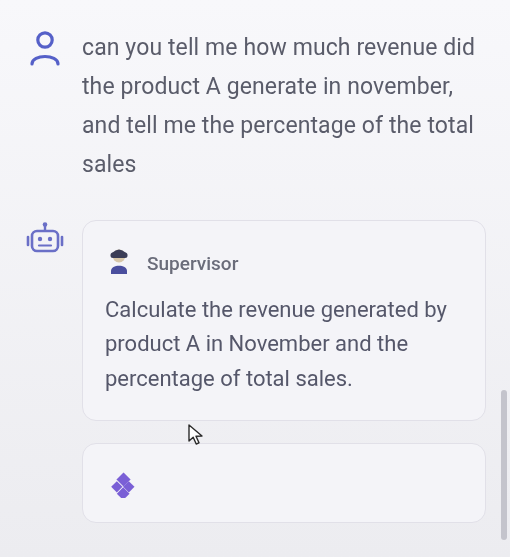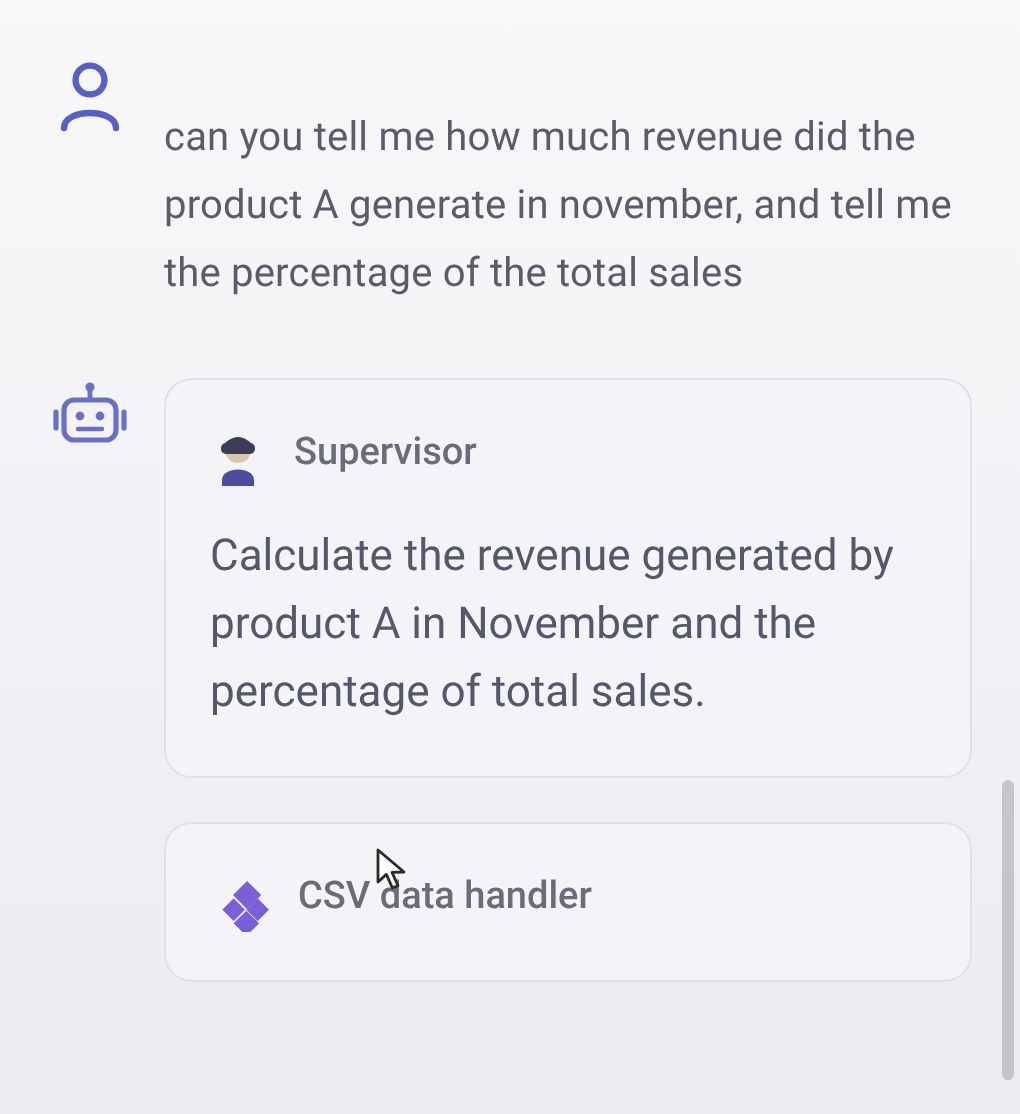--- a/index.html
+++ b/index.html
@@ -29,36 +29,35 @@
       display: flex;
       justify-content: center;
       padding-top: 2px;
     }
     .content-col {
       flex: 1;
       min-width: 0;
     }
     .user-text {
       color: #5a5c6a;
-      font-size: 20px;
+      font-size: 23px;
       line-height: 1.7;
       letter-spacing: 0.1px;
       font-weight: 400;
-      margin-top: 23px;
     }
     .card {
       background: #f4f4f8;
       border: 1px solid #e1e0e8;
       border-radius: 14px;
       padding: 24px 22px;
       margin-bottom: 22px;
     }
     .card-header {
       display: flex;
-      align-items: flex-start;
+      align-items: flex-end;
       gap: 14px;
       margin-bottom: 18px;
     }
     .card-header.no-mb {
       margin-bottom: 0;
     }
     .agent-title {
       color: #6a6c7a;
       font-size: 19px;
       font-weight: 500;
@@ -141,21 +140,20 @@
       <div class="card">
         <div class="card-header no-mb">
           <span>
             <svg class="icon-svg" width="30" height="30" viewBox="0 0 30 30">
               <rect x="15" y="3" width="10" height="10" transform="rotate(45 15 8)" fill="#7a5fd6"></rect>
               <rect x="9" y="12" width="8" height="8" transform="rotate(45 9 16)" fill="#7a5fd6"></rect>
               <rect x="21" y="12" width="8" height="8" transform="rotate(45 21 16)" fill="#7a5fd6"></rect>
               <rect x="15" y="18" width="9" height="9" transform="rotate(45 15 22.5)" fill="#7a5fd6"></rect>
             </svg>
           </span>
-          <span class="agent-title">CSV data handler</span>
         </div>
       </div>
 
     </div>
   </div>
 
 </div>
 
 <div class="scrollbar-thumb"></div>
 

